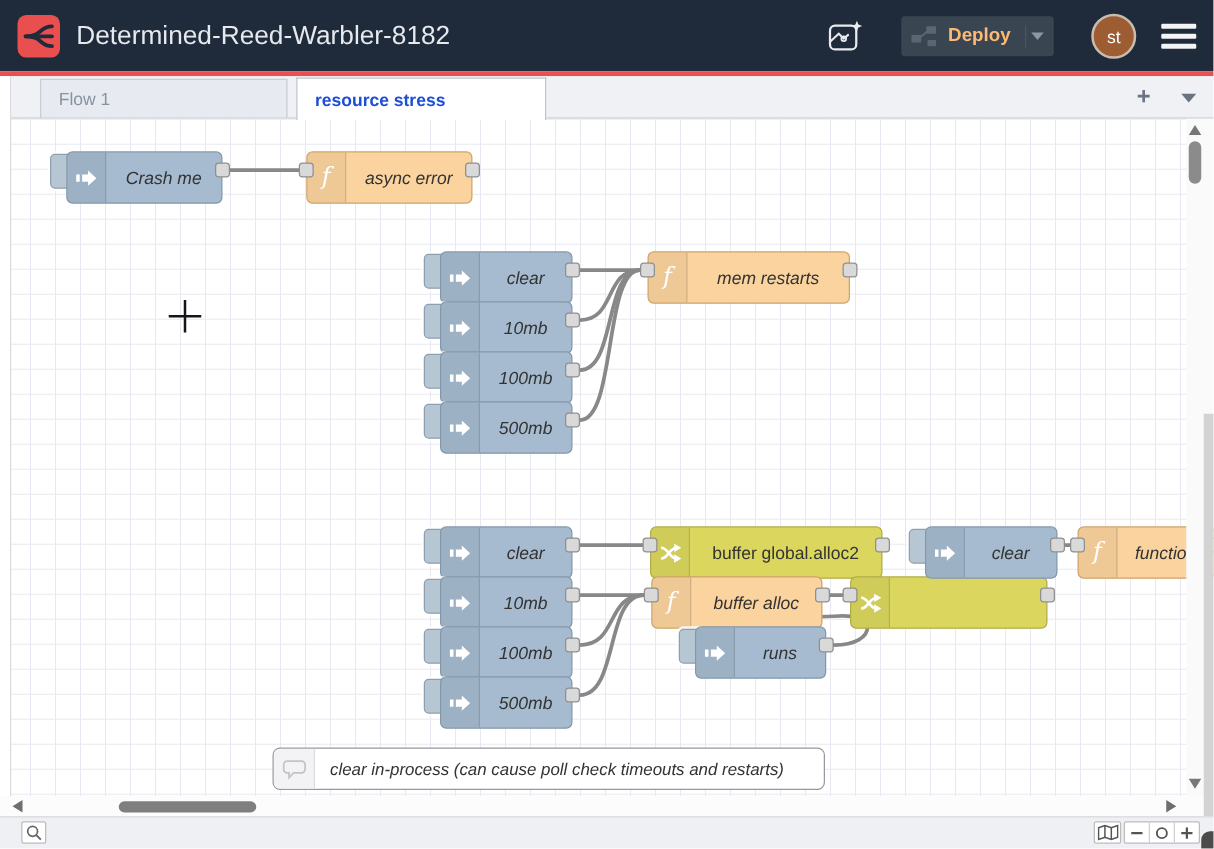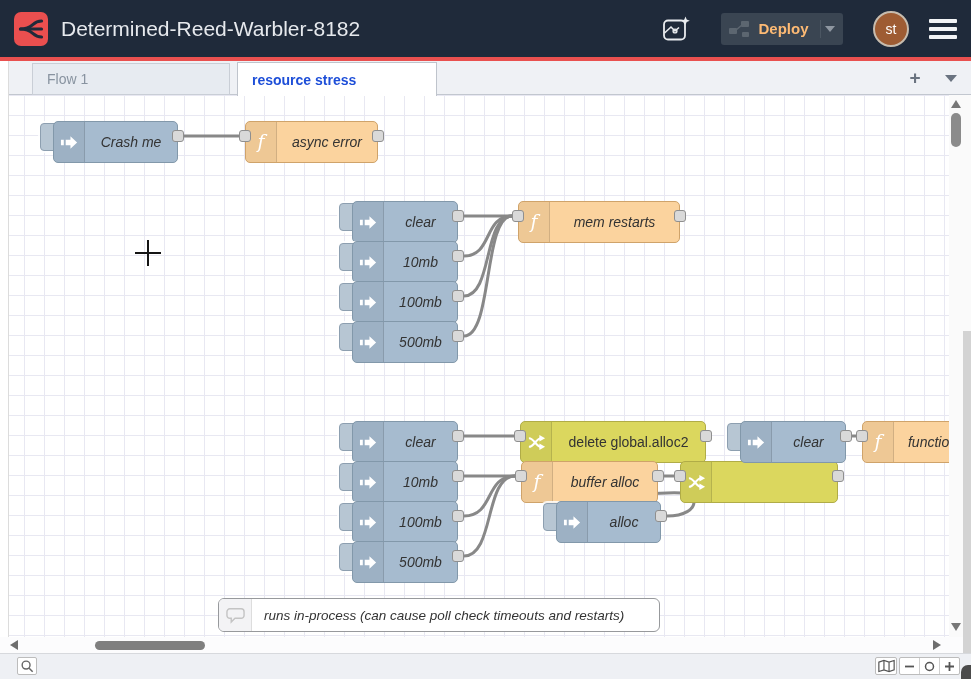--- a/index.html
+++ b/index.html
@@ -182,21 +182,21 @@
         <path d="M667 421 C685 421 694 414 694 407 C694 399 684 397 667 398 L560 402 C537 403 537 381 515 381"></path>
         <path d="M852 341 L856 341"></path>
       </svg>
 
     <div class="comment">
       <div class="comment-icon">
         <svg width="19" height="18" viewBox="0 0 20 18">
           <path d="M4 2.5 h12 a3 3 0 0 1 3 3 v4 a3 3 0 0 1 -3 3 h-6.5 l-4 4 v-4 H4 a3 3 0 0 1 -3 -3 v-4 a3 3 0 0 1 3 -3 z" fill="none" stroke="#c4c4c4" stroke-width="1.5"></path>
         </svg>
       </div>
-      <div class="comment-label">runs in-process (can cause poll check timeouts and restarts)</div>
+      <div class="comment-label">clear in-process (can cause poll check timeouts and restarts)</div>
     </div>
 
     <div class="cross-h"></div>
     <div class="cross-v"></div>
   <div class="node type-inject" style="left: 53px; top: 26px; width: 125px;">
         <div class="inject-btn"></div>
         <div class="node-body">
           <div class="node-icon">
             <svg width="19" height="19" viewBox="0 0 20 20">
               <path d="M1 7 h3 v6 h-3 z M6 7 h5 V3.5 L18 10 l-7 6.5 V13 H6 z" fill="#fff"></path>
@@ -327,21 +327,21 @@
           <div class="node-icon">
             <svg width="19" height="19" viewBox="0 0 20 20">
               <g fill="none" stroke="#fff" stroke-width="2.2">
                 <path d="M2 14.5 C8 14.5 9 5.5 15 5.5"></path>
                 <path d="M2 5.5 C8 5.5 9 14.5 15 14.5"></path>
               </g>
               <path d="M13 2 L19 5.5 L13 9 z" fill="#fff"></path>
               <path d="M13 11 L19 14.5 L13 18 z" fill="#fff"></path>
             </svg>
           </div>
-          <div class="node-label">delete global.alloc2</div>
+          <div class="node-label">buffer global.alloc2</div>
         </div>
         <div class="port port-in"></div>
         <div class="port port-out"></div>
       </div>
       <div class="node type-function" style="left: 521px; top: 366px; width: 137px;">
         <div class="node-body">
           <div class="node-icon">
             <span class="fx">f</span>
           </div>
           <div class="node-label">buffer alloc</div>
@@ -366,21 +366,21 @@
         <div class="port port-out"></div>
       </div>
       <div class="node type-inject" style="left: 556px; top: 406px; width: 105px;">
         <div class="inject-btn"></div>
         <div class="node-body">
           <div class="node-icon">
             <svg width="19" height="19" viewBox="0 0 20 20">
               <path d="M1 7 h3 v6 h-3 z M6 7 h5 V3.5 L18 10 l-7 6.5 V13 H6 z" fill="#fff"></path>
             </svg>
           </div>
-          <div class="node-label">alloc</div>
+          <div class="node-label">runs</div>
         </div>
         <div class="port port-out"></div>
       </div>
       <div class="node type-inject" style="left: 740px; top: 326px; width: 106px;">
         <div class="inject-btn"></div>
         <div class="node-body">
           <div class="node-icon">
             <svg width="19" height="19" viewBox="0 0 20 20">
               <path d="M1 7 h3 v6 h-3 z M6 7 h5 V3.5 L18 10 l-7 6.5 V13 H6 z" fill="#fff"></path>
             </svg>

